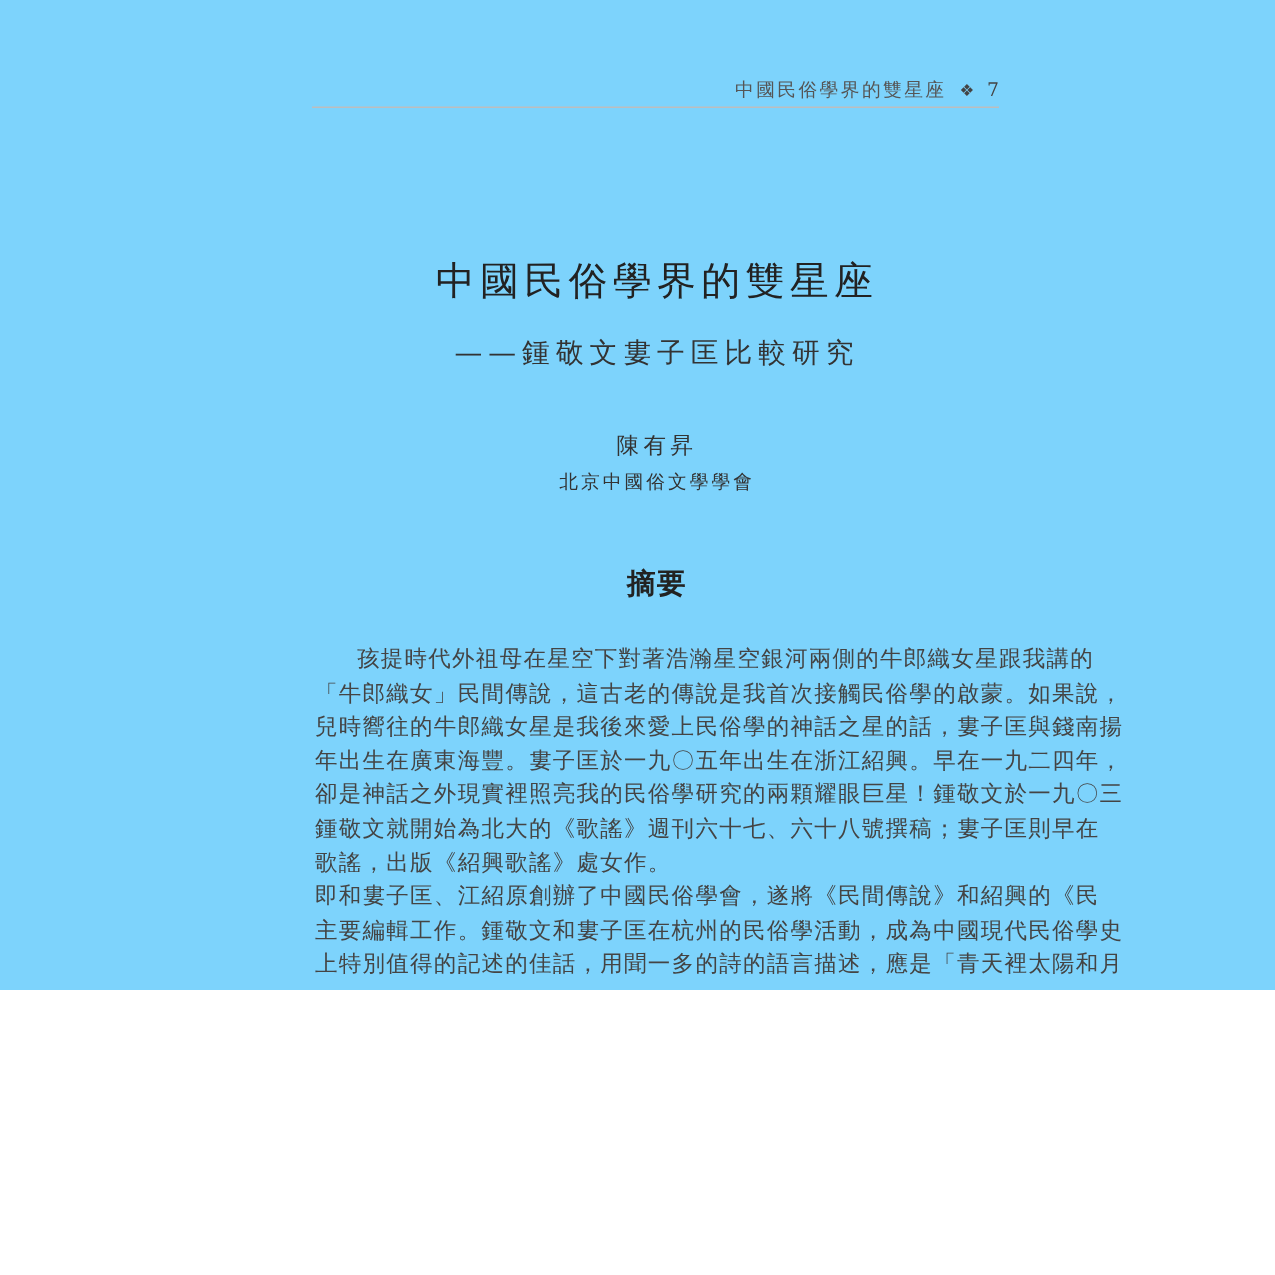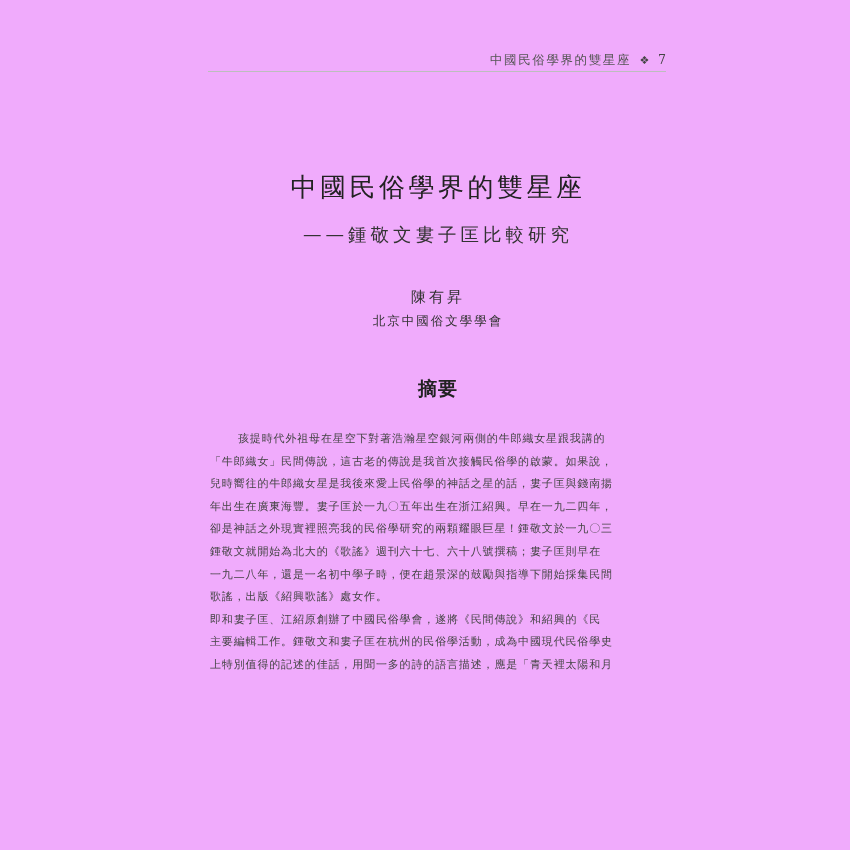--- a/index.html
+++ b/index.html
@@ -10,22 +10,22 @@
     body {
       width: 850px;
       height: 850px;
       position: relative;
       overflow: hidden;
       color: #222;
     }
     .page {
       position: absolute;
       left: 0; top: 0;
-      width: 850px; height: 850px;
-      background: #f0abfc;
+      width: 850px; height: 660px;
+      background: #7dd3fc;
     }
     .running-header {
       position: absolute;
       left: 208px;
       top: 52px;
       width: 458px;
       height: 19px;
       text-align: right;
       font-family: "DejaVu Serif", "Liberation Serif", serif;
       font-size: 12.5px;
@@ -108,21 +108,21 @@
       font-weight: bold;
       letter-spacing: 1px;
       color: #222;
     }
     .body-text {
       position: absolute;
       left: 210px;
       top: 428px;
       width: 460px;
       font-family: "DejaVu Sans", "Liberation Sans", sans-serif;
-      font-size: 11px;
+      font-size: 15px;
       line-height: 22.6px;
       color: #444;
     }
     .line {
       display: block;
       height: 22.6px;
       white-space: nowrap;
       letter-spacing: 0.85px;
     }
     .line.indent {
@@ -150,21 +150,20 @@
   <div class="abstract-heading">摘要</div>
 
   <div class="body-text">
     <div class="paragraph">
       <span class="line indent">孩提時代外祖母在星空下對著浩瀚星空銀河兩側的牛郎織女星跟我講的</span>
       <span class="line">「牛郎織女」民間傳說，這古老的傳說是我首次接觸民俗學的啟蒙。如果說，</span>
       <span class="line">兒時嚮往的牛郎織女星是我後來愛上民俗學的神話之星的話，婁子匡與錢南揚</span>
       <span class="line">年出生在廣東海豐。婁子匡於一九〇五年出生在浙江紹興。早在一九二四年，</span>
       <span class="line">卻是神話之外現實裡照亮我的民俗學研究的兩顆耀眼巨星！鍾敬文於一九〇三</span>
       <span class="line">鍾敬文就開始為北大的《歌謠》週刊六十七、六十八號撰稿；婁子匡則早在</span>
-      <span class="line">一九二八年，還是一名初中學子時，便在趙景深的鼓勵與指導下開始採集民間</span>
       <span class="line">歌謠，出版《紹興歌謠》處女作。</span>
     </div>
     <div class="paragraph">
       <span class="line">即和婁子匡、江紹原創辦了中國民俗學會，遂將《民間傳說》和紹興的《民</span>
       <span class="line">主要編輯工作。鍾敬文和婁子匡在杭州的民俗學活動，成為中國現代民俗學史</span>
       <span class="line">上特別值得的記述的佳話，用聞一多的詩的語言描述，應是「青天裡太陽和月</span>
     </div>
   </div>
 
 </div>

